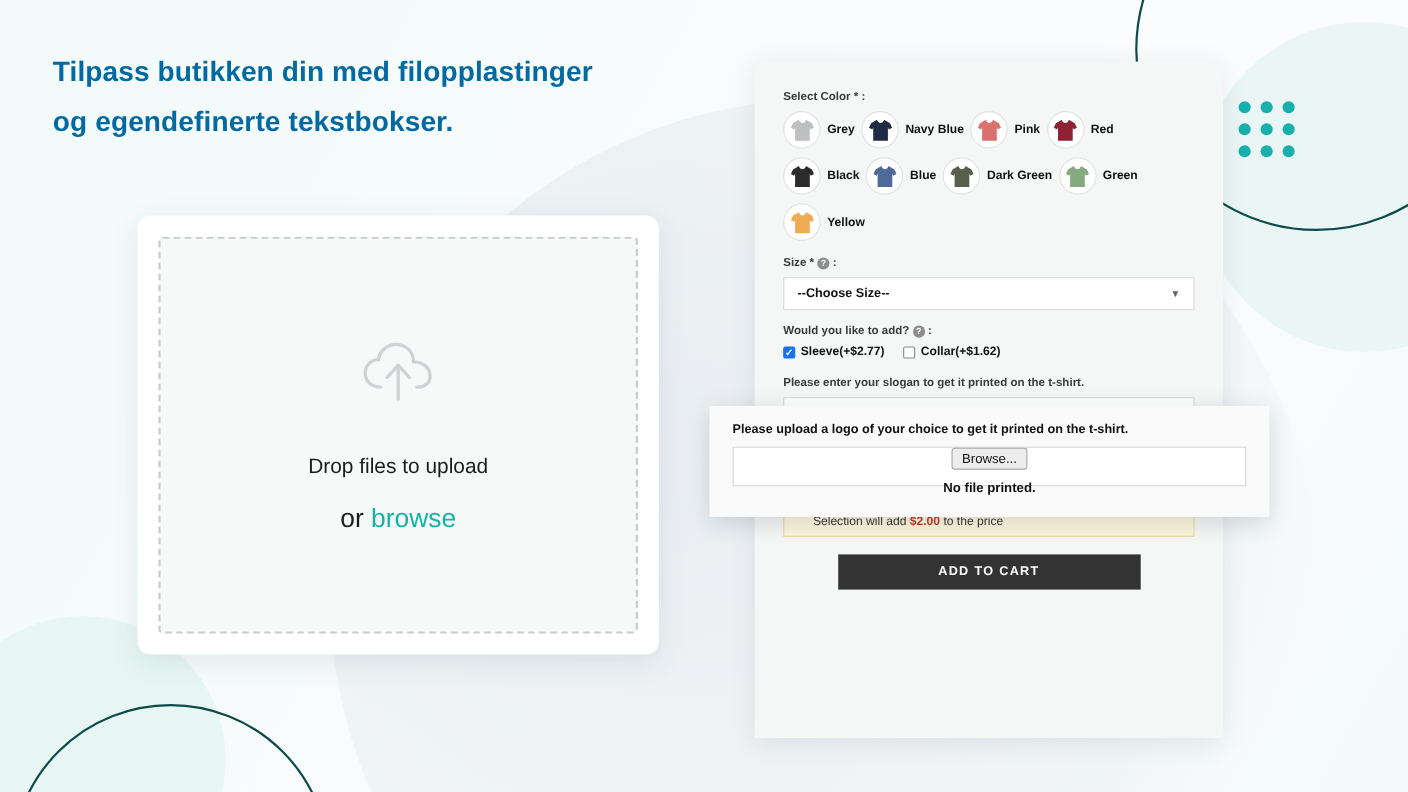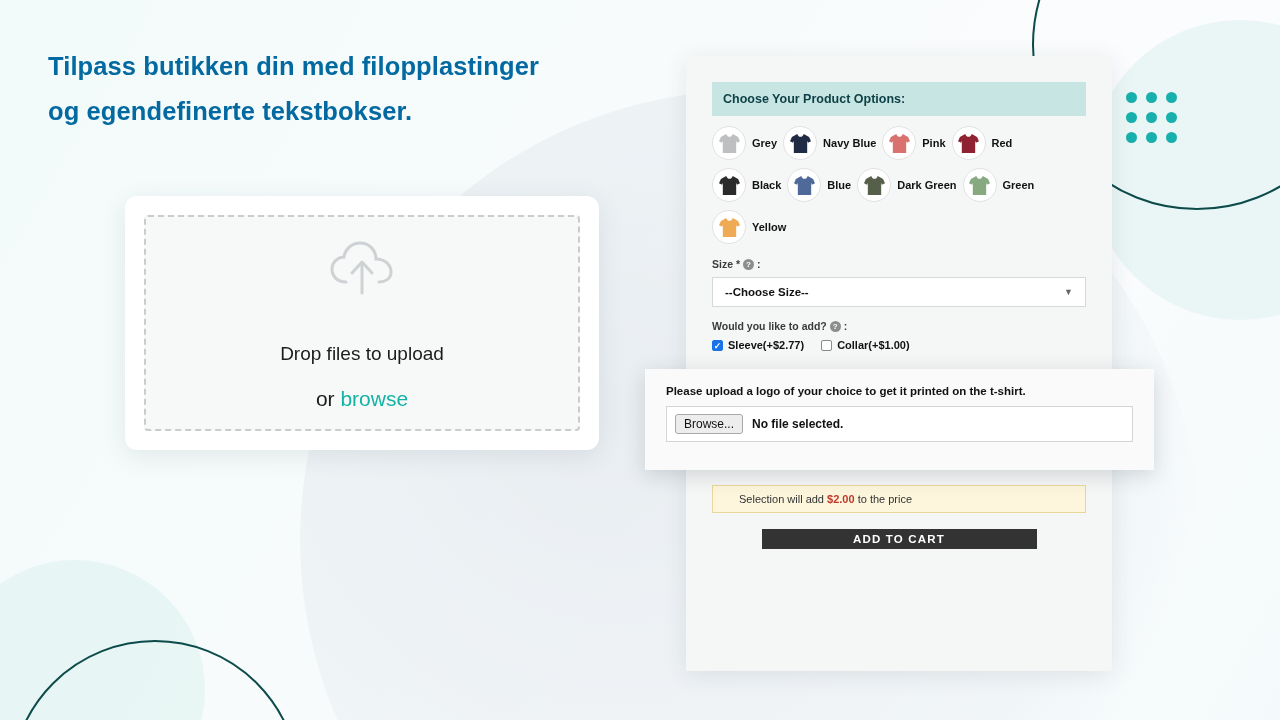--- a/index.html
+++ b/index.html
@@ -50,35 +50,35 @@
   
   .headline {
     position: absolute; left: 48px; top: 44px; width: 520px;
     font-size: 25.5px; line-height: 45px; font-weight: 700;
     color: #0369a1; letter-spacing: .1px;
   }
 
   
   .drop-card {
     position: absolute; left: 125px; top: 196px;
-    width: 474px; height: 254px;
+    width: 474px; height: 399px;
     background: #fff; border-radius: 12px;
     box-shadow: 0 6px 26px rgba(40,70,80,.10);
     padding: 19px;
   }
   .drop-zone {
     width: 100%; height: 100%;
     border: 2px dashed #c9cccf; border-radius: 4px;
     background: #f7f8f8;
     display: flex; flex-direction: column;
     align-items: center; justify-content: center;
   }
   .cloud-icon { margin-bottom: 42px; margin-top: 6px; }
   .drop-title { font-size: 19px; color: #1c1c1c; margin-bottom: 22px; }
-  .drop-sub { font-size: 21px; color: #1c1c1c; }
+  .drop-sub { font-size: 24px; color: #1c1c1c; }
   .drop-sub b { color: #13b3a6; font-weight: 400; cursor: pointer; }
 
   
   .panel {
     position: absolute; left: 686px; top: 56px;
     width: 426px; height: 615px;
     background: #f5f6f6;
     box-shadow: 0 4px 22px rgba(40,60,70,.10);
     padding: 26px 26px 0 26px;
   }
@@ -141,38 +141,38 @@
   }
 
   .price-alert {
     background: #fdf6dd; border: 1px solid #e8d79b;
     padding: 7px 26px; font-size: 11px; color: #333;
     margin-bottom: 14px;
   }
   .price-alert b { color: #c0392b; font-weight: 700; }
 
   .cart-btn {
-    width: 275px; height: 20px; background: #333333; color: #fff;
+    width: 275px; height: 32px; background: #333333; color: #fff;
     font-size: 11.5px; font-weight: 700; letter-spacing: 1.2px;
     display: flex; align-items: center; justify-content: center;
     margin: 16px auto; border: none; cursor: pointer;
   }
 
   
   .upload-overlay {
     position: absolute; left: 645px; top: 369px;
     width: 509px; height: 101px;
     background: #fafafa;
     box-shadow: 0 5px 20px rgba(30,45,55,.17);
     padding: 16px 21px;
   }
   .upload-label { font-size: 11.5px; font-weight: 600; color: #111; margin-bottom: 9px; }
   .file-field {
     height: 36px; background: #fff; border: 1px solid #d5d5d5;
-    display: flex; align-items: center; padding: 0 8px; gap: 9px;
+    display: flex; align-items: center; padding: 0 8px; gap: 9px; flex-direction: column;
   }
   .browse-btn {
     font-size: 12px; color: #111; background: #ededed;
     border: 1px solid #a9a9a9; border-radius: 3px;
     padding: 2px 8px; cursor: pointer; font-family: "Liberation Sans", sans-serif;
   }
   .file-name { font-size: 12px; font-weight: 700; color: #111; }
 </style>
 </head>
 <body>
@@ -204,22 +204,24 @@
         <line x1="33" y1="52" x2="33" y2="22" stroke="#cfd2d4" stroke-width="3" stroke-linecap="round"></line>
         <path d="M23 32 L33 21 L43 32" stroke="#cfd2d4" stroke-width="3" stroke-linecap="round" stroke-linejoin="round" fill="none"></path>
       </svg>
     </span>
     <div class="drop-title">Drop files to upload</div>
     <div class="drop-sub"><span>or </span><b>browse</b></div>
   </div>
 </div>
 
 <div class="panel">
-  <div class="panel-header">Choose Your Product Options:</div>
-
+
+  <div class="field-label">
+    <span>Select Color * :</span>
+  </div>
 
   <div class="swatch-row" id="swrow2">
       <div class="swatch">
         <span class="swatch-circle">
           <svg width="23" height="21" viewBox="0 0 24 22">
             <path d="M8.6 1 L3 4.2 L1 8.6 L4.2 10.2 L5 8 L5 21 L19 21 L19 8 L19.8 10.2 L23 8.6 L21 4.2 L15.4 1 C14.6 3.2 13.4 4 12 4 C10.6 4 9.4 3.2 8.6 1 Z" fill="#bdbfc1"></path>
           </svg>
         </span>
         <span class="swatch-label">Grey</span>
       </div>
@@ -308,21 +310,21 @@
     <span class="help-dot">?</span>
     <span>:</span>
   </div>
   <div class="check-row" id="addonrow">
       <div class="check-item">
         <span class="cb on">✓</span>
         <span>Sleeve(+$2.77)</span>
       </div>
       <div class="check-item">
         <span class="cb"></span>
-        <span>Collar(+$1.00)</span>
+        <span>Collar(+$1.62)</span>
       </div>
     </div>
 
   <div class="field-label">
     <span>Please enter your slogan to get it printed on the t-shirt.</span>
   </div>
   <div class="text-input"></div>
 
   <div class="field-label">
     <span>Want to Gift Wrap your order? :</span>
@@ -342,15 +344,15 @@
     <span>Selection will add </span><b>$2.00</b><span> to the price</span>
   </div>
 
   <button class="cart-btn">ADD TO CART</button>
 </div>
 
 <div class="upload-overlay">
   <div class="upload-label">Please upload a logo of your choice to get it printed on the t-shirt.</div>
   <div class="file-field">
     <button class="browse-btn">Browse...</button>
-    <span class="file-name">No file selected.</span>
+    <span class="file-name">No file printed.</span>
   </div>
 </div>
 
 </body></html>

